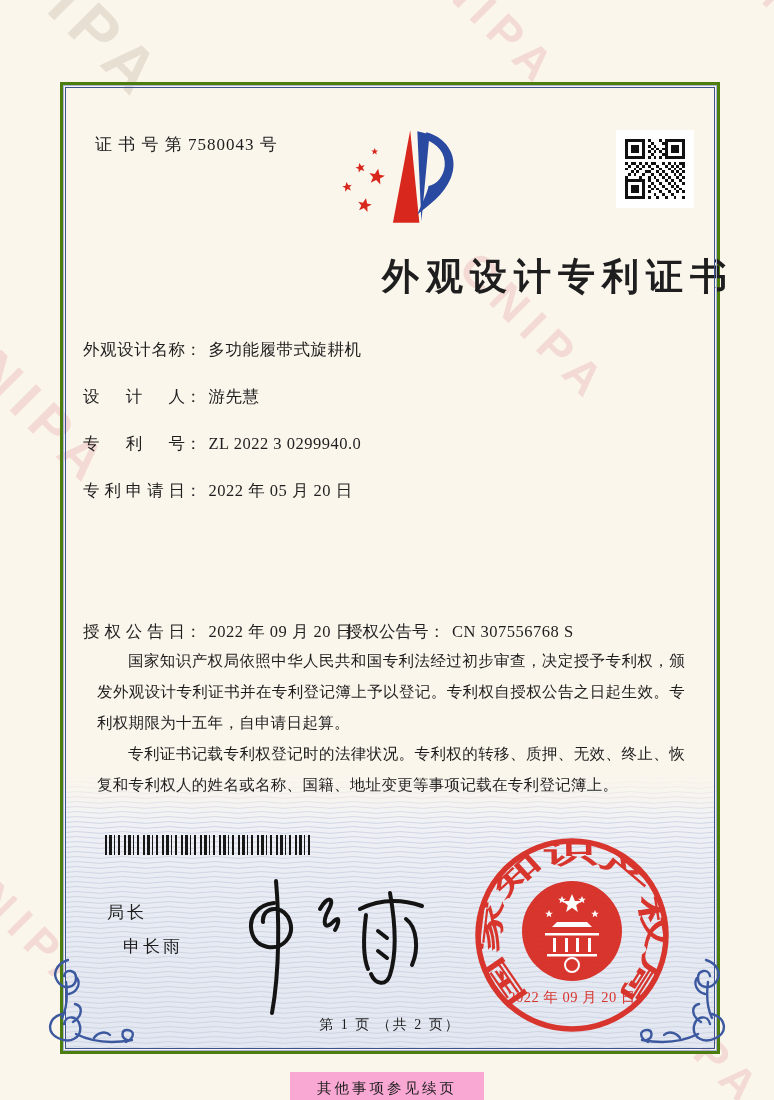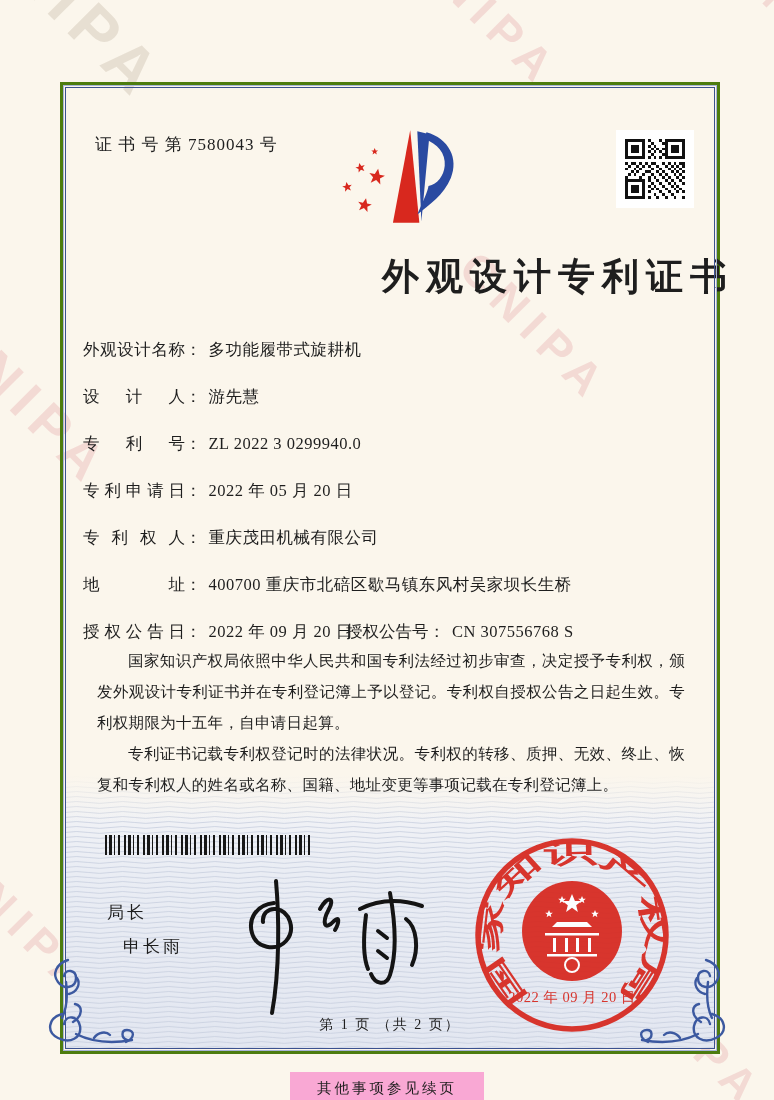--- a/index.html
+++ b/index.html
@@ -149,26 +149,20 @@
       <span class="flabel">外观设计名称</span><span class="fcolon">：</span><span class="fvalue">多功能履带式旋耕机</span>
     </div>
     <div class="field" style="top:293px;">
       <span class="flabel">设计人</span><span class="fcolon">：</span><span class="fvalue">游先慧</span>
     </div>
     <div class="field" style="top:340px;">
       <span class="flabel">专利号</span><span class="fcolon">：</span><span class="fvalue">ZL 2022 3 0299940.0</span>
     </div>
     <div class="field" style="top:387px;">
       <span class="flabel">专利申请日</span><span class="fcolon">：</span><span class="fvalue">2022 年 05 月 20 日</span>
-    </div>
-    <div class="field" style="top:434px;">
-      <span class="flabel">专利权人</span><span class="fcolon">：</span><span class="fvalue">重庆茂田机械有限公司</span>
-    </div>
-    <div class="field" style="top:481px;">
-      <span class="flabel">地址</span><span class="fcolon">：</span><span class="fvalue">400700 重庆市北碚区歇马镇东风村吴家坝长生桥</span>
     </div>
     <div class="field" style="top:528px;">
       <span class="flabel">授权公告日</span><span class="fcolon">：</span><span class="fvalue">2022 年 09 月 20 日</span>
       <span class="grant2">
         <span>授权公告号</span><span class="fcolon">：</span><span class="fvalue">CN 307556768 S</span>
       </span>
     </div>
 
     <div class="body-text">
       <p>国家知识产权局依照中华人民共和国专利法经过初步审查，决定授予专利权，颁发外观设计专利证书并在专利登记簿上予以登记。专利权自授权公告之日起生效。专利权期限为十五年，自申请日起算。</p>

